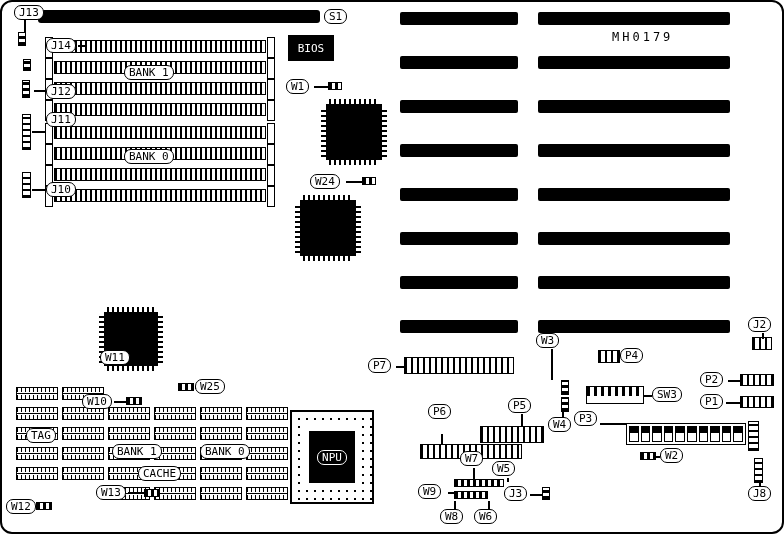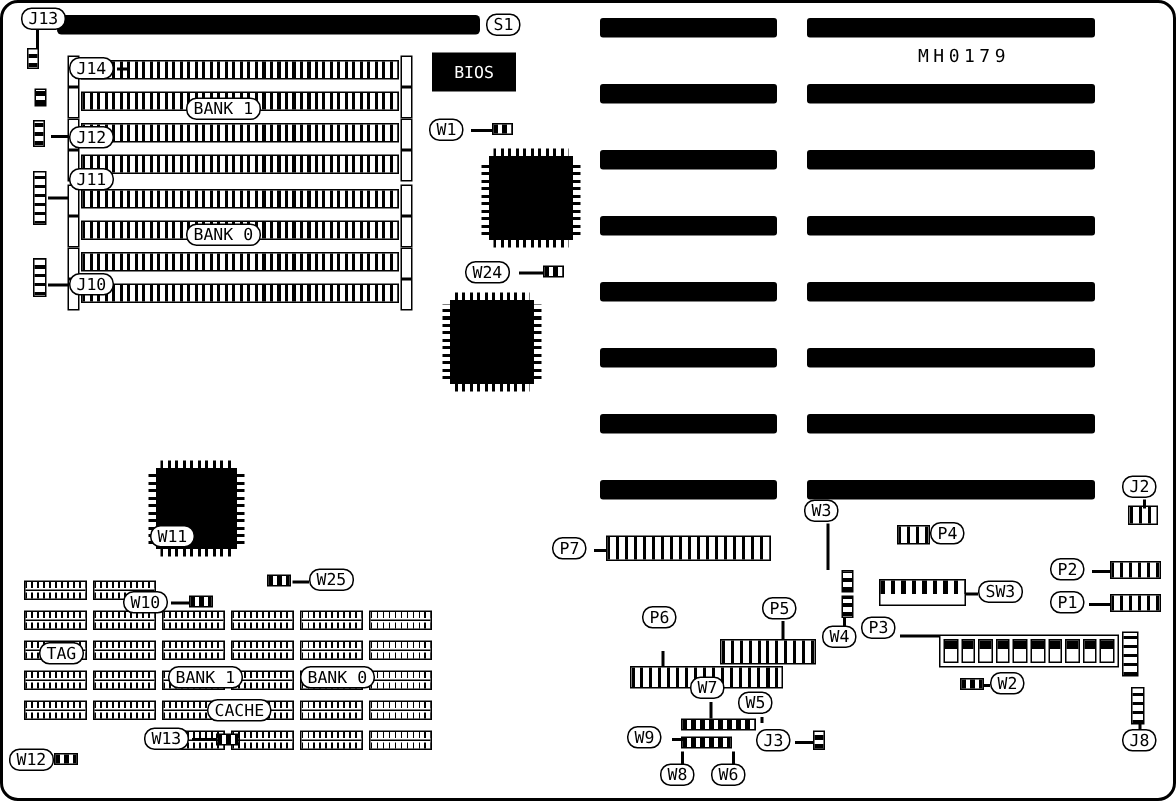--- a/index.html
+++ b/index.html
@@ -65,21 +65,21 @@
 
   <div class="simm" style="left:52px;top:38px;width:212px"></div>
   <div class="simm" style="left:52px;top:59px;width:212px"></div>
   <div class="simm" style="left:52px;top:80px;width:212px"></div>
   <div class="simm" style="left:52px;top:101px;width:212px"></div>
   <div class="simm" style="left:52px;top:124px;width:212px"></div>
   <div class="simm" style="left:52px;top:145px;width:212px"></div>
   <div class="simm" style="left:52px;top:166px;width:212px"></div>
   <div class="simm" style="left:52px;top:187px;width:212px"></div>
 
-  <div class="chip" style="left:286px;top:33px;width:56px;height:26px">
+  <div class="chip" style="left:286px;top:33px;width:46px;height:26px">
     <span>BIOS</span>
   </div>
   <div class="jmp" style="left:326px;top:80px;width:14px"></div>
   <div class="qfp" style="left:324px;top:102px;width:56px;height:56px">
     <i class="pt"></i>
       <i class="pb"></i>
     <i class="pl"></i>
       <i class="pr"></i>
   </div>
   <div class="jmp" style="left:360px;top:175px;width:14px"></div>
@@ -150,20 +150,27 @@
     <i class="dip"></i>
       <i class="dip"></i>
     <i class="dip"></i>
       <i class="dip"></i>
     <i class="dip"></i>
       <i class="dip"></i>
   </div>
   <div class="jmp" style="left:142px;top:487px;width:16px"></div>
   <div class="jmp" style="left:34px;top:500px;width:16px"></div>
 
+  <div class="npu" style="left:288px;top:408px;width:84px;height:94px">
+    <div class="npu-in">
+      <div class="npu-chip">
+        <span class="wlbl">NPU</span>
+      </div>
+    </div>
+  </div>
 
   <div class="hdr" style="left:402px;top:355px;width:110px;height:17px"></div>
   <div class="vjmp" style="left:559px;top:378px;height:15px"></div>
   <div class="vjmp" style="left:559px;top:395px;height:15px"></div>
   <div class="hdr" style="left:596px;top:348px;width:22px;height:13px"></div>
   <div class="dipsw" style="left:584px;top:384px;width:58px;height:18px"></div>
   <div class="hdr" style="left:738px;top:372px;width:34px;height:12px"></div>
   <div class="hdr" style="left:738px;top:394px;width:34px;height:12px"></div>
   <div class="hdr" style="left:750px;top:335px;width:20px;height:13px"></div>
   <div class="hdr" style="left:478px;top:424px;width:64px;height:17px"></div>
@@ -220,21 +227,21 @@
   <div class="co" style="left:44px;top:36px">J14</div>
   <div class="co" style="left:44px;top:82px">J12</div>
   <div class="co" style="left:44px;top:110px">J11</div>
   <div class="co" style="left:44px;top:180px">J10</div>
   <div class="co" style="left:322px;top:7px">S1</div>
   <div class="co" style="left:284px;top:77px">W1</div>
   <div class="co" style="left:308px;top:172px">W24</div>
   <div class="co" style="left:122px;top:63px">BANK 1</div>
   <div class="co" style="left:122px;top:147px">BANK 0</div>
   <div class="co" style="left:98px;top:348px">W11</div>
-  <div class="co" style="left:204px;top:377px">W25</div>
+  <div class="co" style="left:193px;top:377px">W25</div>
   <div class="co" style="left:80px;top:392px">W10</div>
   <div class="co" style="left:24px;top:426px">TAG</div>
   <div class="co" style="left:110px;top:442px">BANK 1</div>
   <div class="co" style="left:198px;top:442px">BANK 0</div>
   <div class="co" style="left:136px;top:464px">CACHE</div>
   <div class="co" style="left:94px;top:483px">W13</div>
   <div class="co" style="left:4px;top:497px">W12</div>
   <div class="co" style="left:366px;top:356px">P7</div>
   <div class="co" style="left:534px;top:331px">W3</div>
   <div class="co" style="left:618px;top:346px">P4</div>

